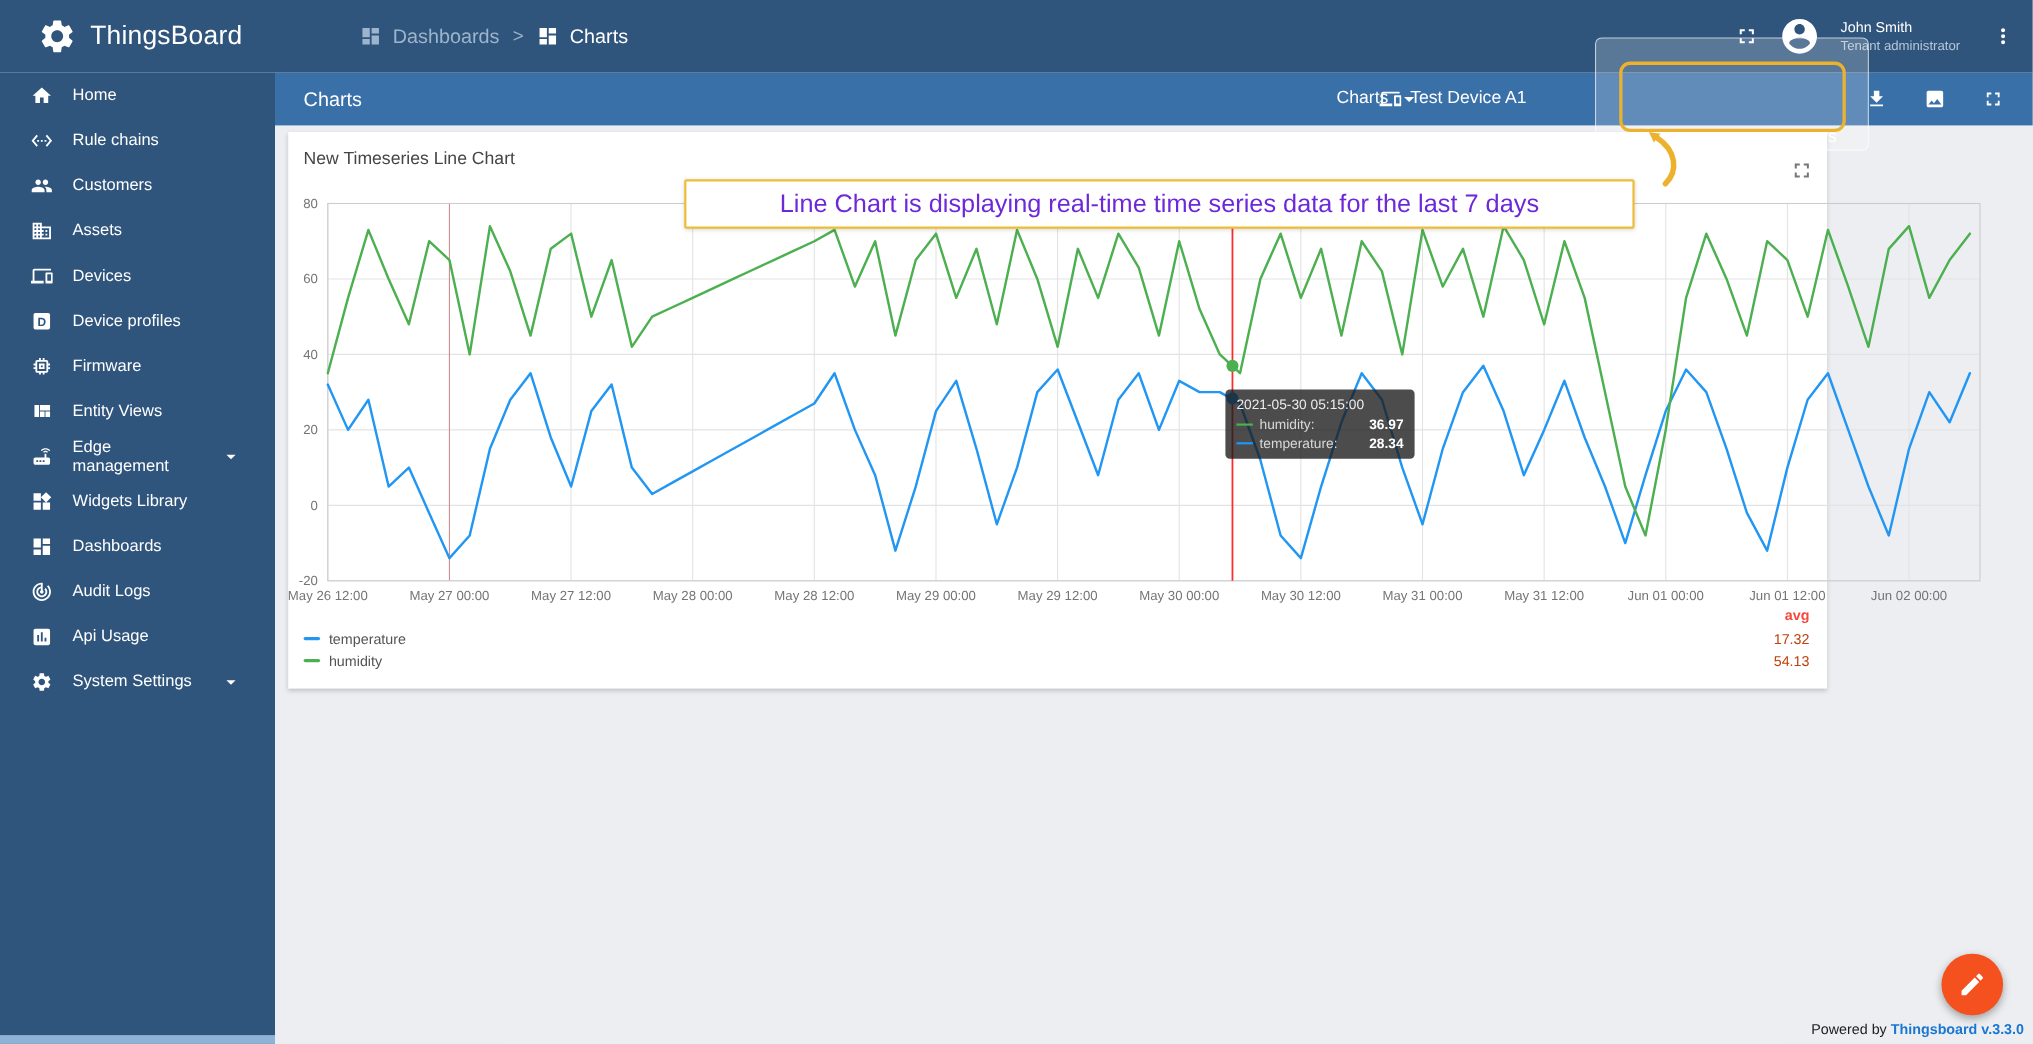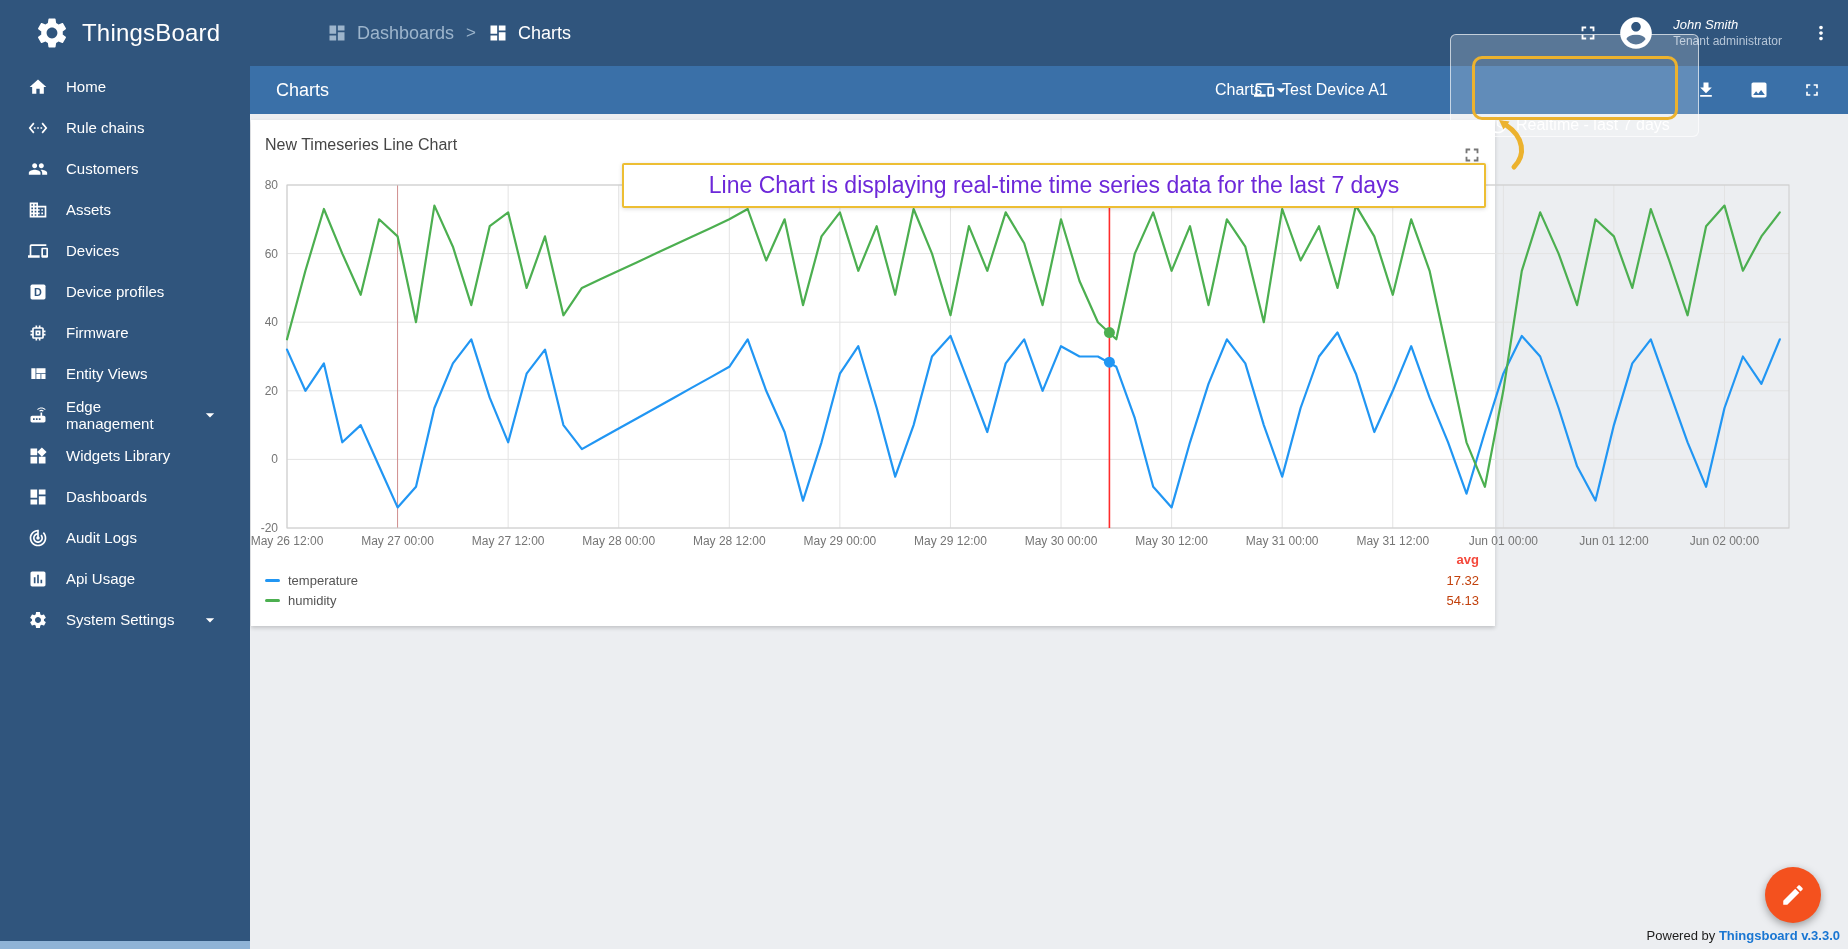--- a/index.html
+++ b/index.html
@@ -17,21 +17,21 @@
   .breadcrumb{display:flex;align-items:center;margin-left:34px;}
   .crumb{display:flex;align-items:center;gap:10px;font-size:18px;cursor:pointer;}
   .crumb.muted{color:#9db5cc;}
   .crumb .icon{width:20px;height:20px;}
   .crumb-sep{color:#9db5cc;font-size:17px;margin:0 12px;}
   .header-spacer{flex:1;}
   .header-right{display:flex;align-items:center;gap:18px;padding-right:16px;}
   .hdr-icon{width:22px;height:22px;color:#fff;cursor:pointer;}
   .avatar{width:38px;height:38px;color:#fff;cursor:pointer;}
   .user-block{line-height:1.3;margin-right:10px;}
-  .user-name{font-size:13px;font-style:italic;}
+  .user-name{font-size:13px;}
   .user-role{font-size:12px;color:#b6c6d8;}
 
   
   .sidebar{position:absolute;left:0;top:66px;bottom:0;width:250px;background:#30557d;z-index:9;}
   .side-item{height:41px;display:flex;align-items:center;padding:0 30px 0 28px;color:#fff;
              font-size:15px;gap:18px;cursor:pointer;}
   .side-item .icon{width:20px;height:20px;}
   .side-chevron{margin-left:auto;width:22px;height:22px;color:#fff;}
   .side-scrollbar{position:absolute;left:0;bottom:0;width:250px;height:8px;background:#8fb3d6;}
 
@@ -43,21 +43,21 @@
   .tb-icon{width:20px;height:20px;}
   .tb-caret{width:22px;height:22px;}
   .tb-states{left:965px;}
   .tb-entity{left:1004px;}
   .tb-time{left:1238px;margin-top:35px;}
   .tb-download{left:1446px;}
   .tb-image{left:1499px;}
   .tb-fullscreen{left:1552px;}
 
   
-  .content-card{position:absolute;left:251px;top:120px;width:1244px;height:506px;background:#fff;
+  .content-card{position:absolute;left:262px;top:120px;width:1399px;height:506px;background:#fff;
                 box-shadow:0 2px 4px rgba(0,0,0,.18);z-index:3;}
   .widget-title{position:absolute;left:14px;top:16px;font-size:16px;color:#454545;z-index:2;}
   .widget-fs{position:absolute;right:12px;top:24px;width:22px;height:22px;color:#777;cursor:pointer;z-index:2;}
   #chart-svg{position:absolute;left:0;top:0;width:1569px;height:437px;font-family:"Liberation Sans",sans-serif;}
   .avg-header{position:absolute;right:16px;top:432px;font-size:13px;font-weight:700;color:#f4483b;}
   .legend-row{position:absolute;left:14px;display:flex;align-items:center;gap:8px;font-size:13px;
               color:#545454;cursor:pointer;}
   .legend-row.r0{top:453px;}.legend-row.r1{top:473px;}
   .legend-swatch{width:15px;height:3px;border-radius:1.5px;}
   .avg-val{position:absolute;right:16px;font-size:13px;color:#c2410c;}
@@ -385,20 +385,33 @@
       <span class="legend-swatch" style="background: rgb(33, 150, 243);"></span>
       <span>temperature</span>
     </div>
     <div class="legend-row r1">
       <span class="legend-swatch" style="background: rgb(76, 175, 80);"></span>
       <span>humidity</span>
     </div>
     <div class="avg-val r0">17.32</div>
     <div class="avg-val r1">54.13</div>
 
+    <div class="chart-tooltip">
+      <div class="tt-time">2021-05-30 05:15:00</div>
+      <div class="tt-row">
+        <span class="tt-swatch" style="background: rgb(76, 175, 80);"></span>
+        <span>humidity:</span>
+        <span class="tt-val">36.97</span>
+      </div>
+      <div class="tt-row">
+        <span class="tt-swatch" style="background: rgb(33, 150, 243);"></span>
+        <span>temperature:</span>
+        <span class="tt-val">28.34</span>
+      </div>
+    </div>
   </div>
 
   <div class="spotlight"></div>
   <div class="gold-box"></div>
   <svg class="anno-arrow" width="46" height="52">
     <path d="M 30 48 C 42 36, 40 18, 22 6" stroke="#ecb22e" stroke-width="5" fill="none" stroke-linecap="round"></path>
     <polygon points="15,1 25.5,2.5 19.5,10.5" fill="#ecb22e"></polygon>
   </svg>
   <div class="callout">Line Chart is displaying real-time time series data for the last 7 days</div>
 

